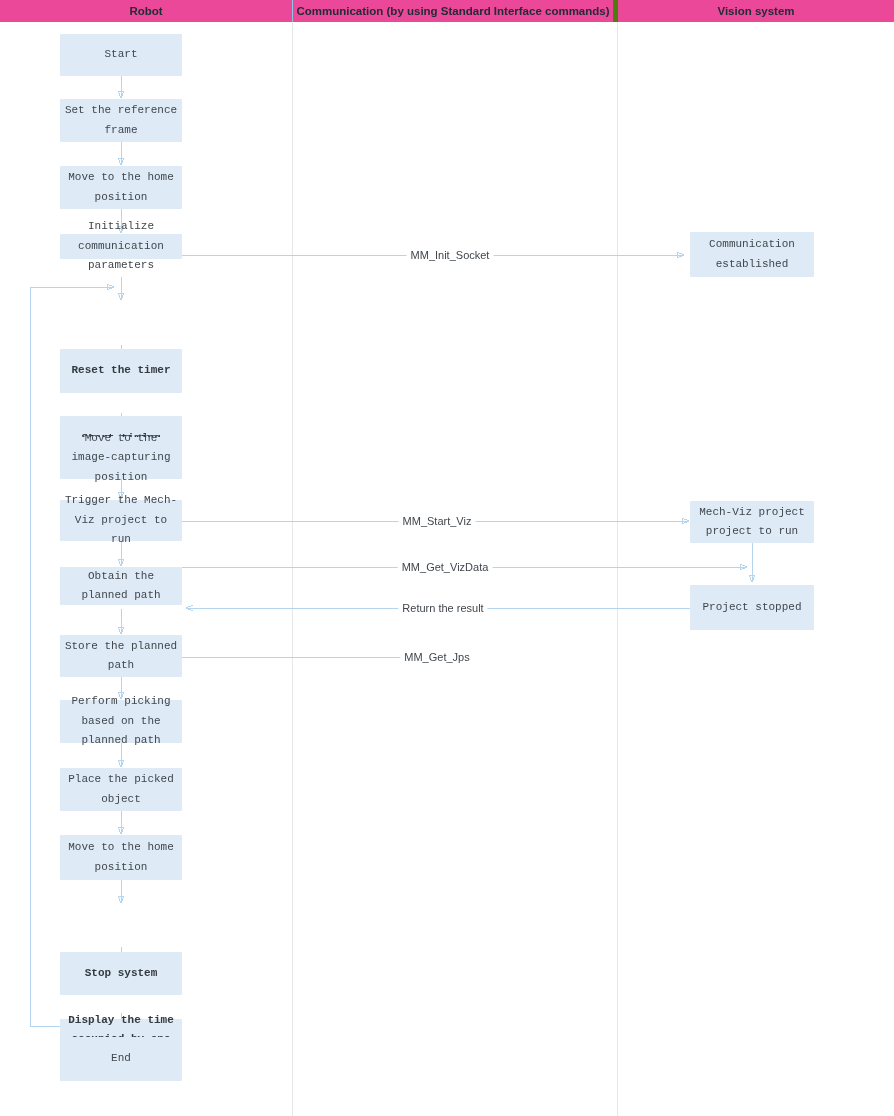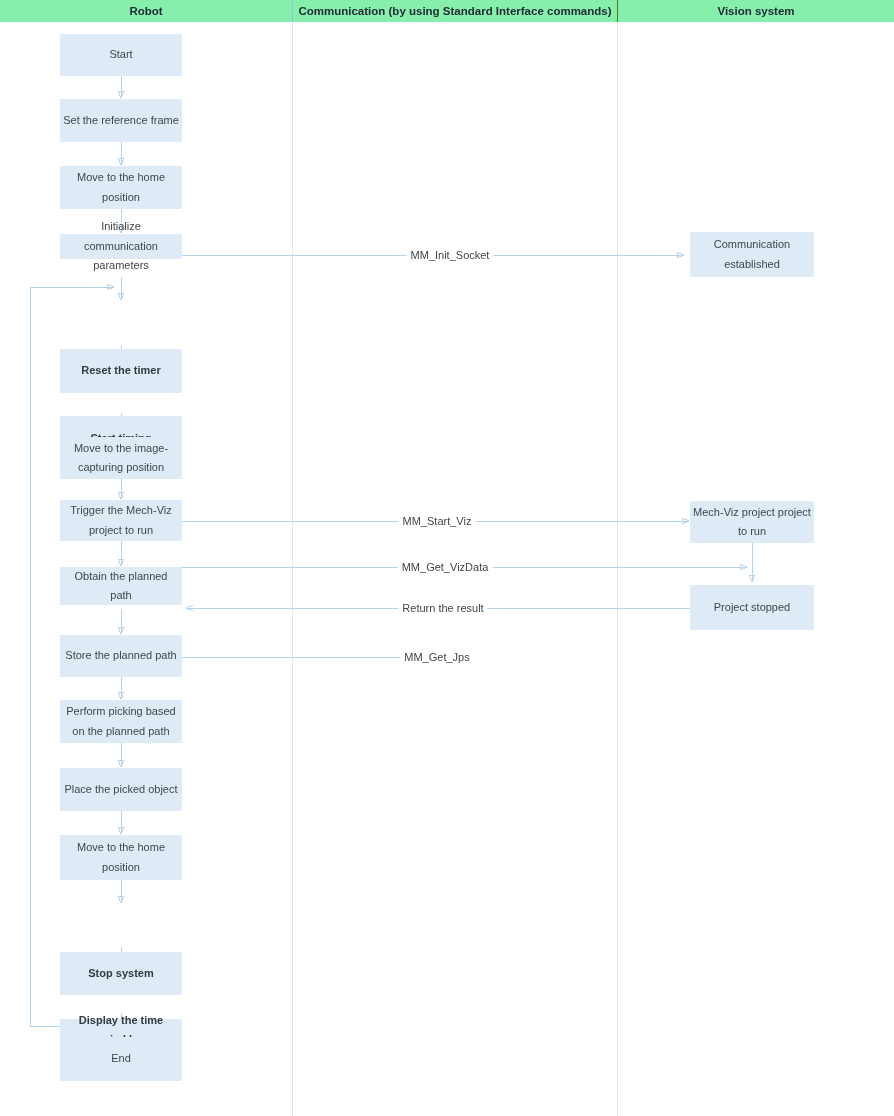--- a/index.html
+++ b/index.html
@@ -1,39 +1,40 @@
 <!DOCTYPE html>
 <html><head>
 <meta charset="utf-8">
 <style>
   html,body{margin:0;padding:0;background:#ffffff;}
   .canvas{
     position:relative;width:894px;height:1116px;background:#ffffff;
     font-family:"Liberation Sans",sans-serif;overflow:hidden;
   }
   
-  .lane-header{position:absolute;top:0;left:0;width:894px;height:22px;background:#86efac;display:flex;}
+  .lane-header{position:absolute;top:0;left:0;width:894px;height:22px;background:#ec4899;display:flex;}
   .lane-header .cell{
     display:flex;align-items:center;justify-content:center;
     font-size:11.5px;font-weight:bold;color:#222b36;
     box-sizing:border-box;
   }
   .cell.c1{width:292px;}
-  .cell.c2{width:326px;border-left:1px solid #8ec4e8;border-right:1px solid #4d7c0f;}
+  .cell.c2{width:326px;border-left:1px solid #8ec4e8;border-right:5px solid #4d7c0f;}
   .cell.c3{width:276px;}
   
   .lane-sep{position:absolute;top:22px;bottom:0;width:1px;background:#e7e7e7;}
   
   .node{
     position:absolute;left:60px;width:122px;
     background:#deebf7;border-radius:1px;
     display:flex;align-items:center;justify-content:center;
     text-align:center;font-size:11px;line-height:19.5px;color:#40464c;
     padding:0 3px;box-sizing:border-box;overflow:visible;
     overflow-wrap:anywhere;
+    font-family:Liberation Mono, monospace;
   }
   .node.bold{font-weight:bold;color:#333a40;margin-top:48px;}
   .node.vnode{left:690px;width:124px;}
   
   .msg-label{
     position:absolute;transform:translate(-50%,-50%);
     background:#ffffff;padding:0 4px;white-space:nowrap;
     font-size:11px;color:#40464c;
   }
   svg.wires{position:absolute;top:0;left:0;pointer-events:none;}

